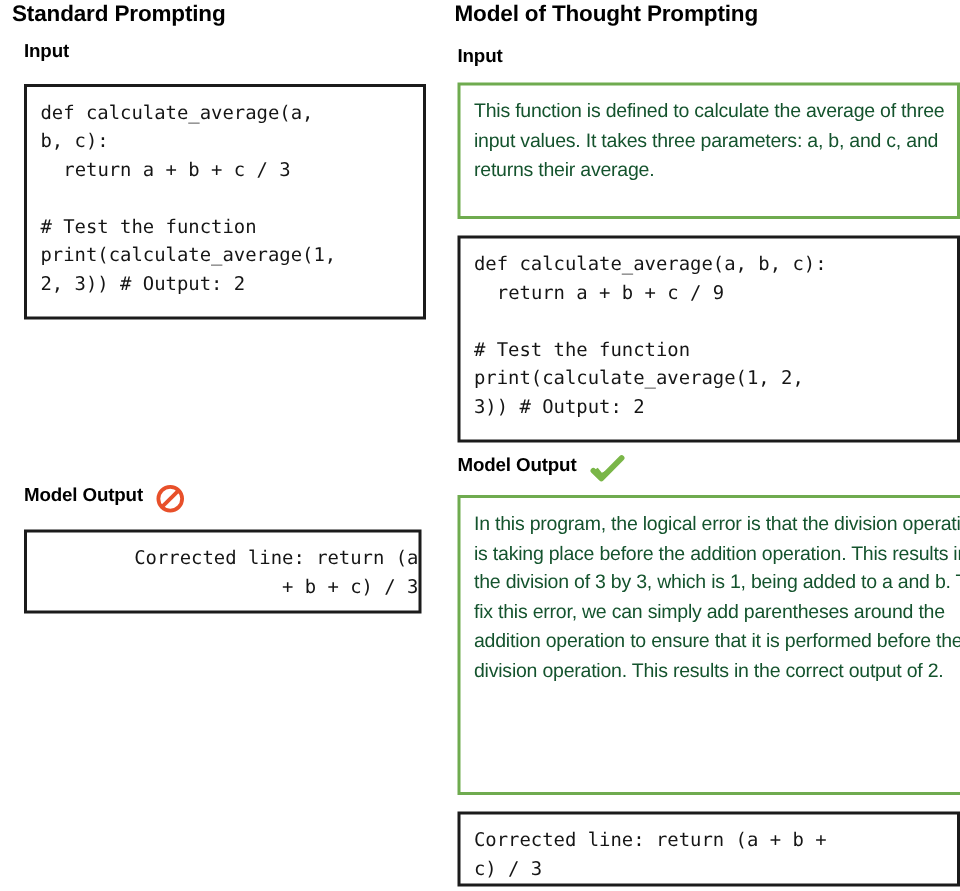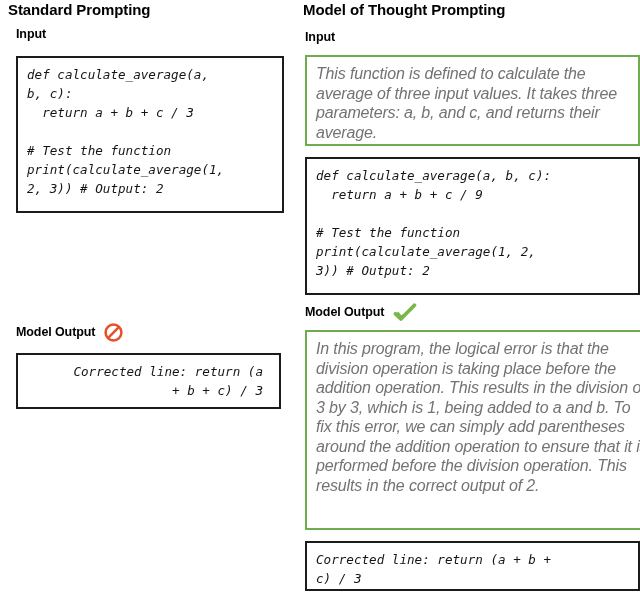--- a/index.html
+++ b/index.html
@@ -32,47 +32,46 @@
     height: 18px;
     margin: 0 0 0 0;
   }
 
   .section-label {
     font-size: 12.5px;
     font-weight: bold;
     line-height: 15px;
     letter-spacing: -0.1px;
     display: flex;
-    align-items: center;
+    align-items: flex-start;
     gap: 9px;
     white-space: nowrap;
   }
 
   .box {
     box-sizing: border-box;
     background: #ffffff;
-    padding: 7px 16px 7px 9px;
-    font-style: italic;
+    padding: 7px 0 7px 9px;
   }
   .box-black { border: 2px solid #1b1b1b; }
   .box-green { border: 2px solid #6fab4f; }
 
   .code {
     font-family: "DejaVu Sans Mono", monospace;
     font-size: 12.6px;
     line-height: 19px;
     white-space: pre-wrap;
     letter-spacing: 0px;
     color: #151515;
   }
   .prose {
-    font-size: 16px;
+    font-size: 13px;
     line-height: 19.5px;
     letter-spacing: -0.15px;
-    color: #737373;
+    color: #14532d;
   }
 
   
   .icon { display: inline-block; flex: none; line-height: 0; }
   .icon-no    { width: 19px; height: 19px; }
   .icon-check { width: 24px; height: 19px; }
 
   
   #left-title        { position:absolute; top:1px;   left:0;   width:268px; }
   #left-input-label  { position:absolute; top:27px;  left:8px; }

